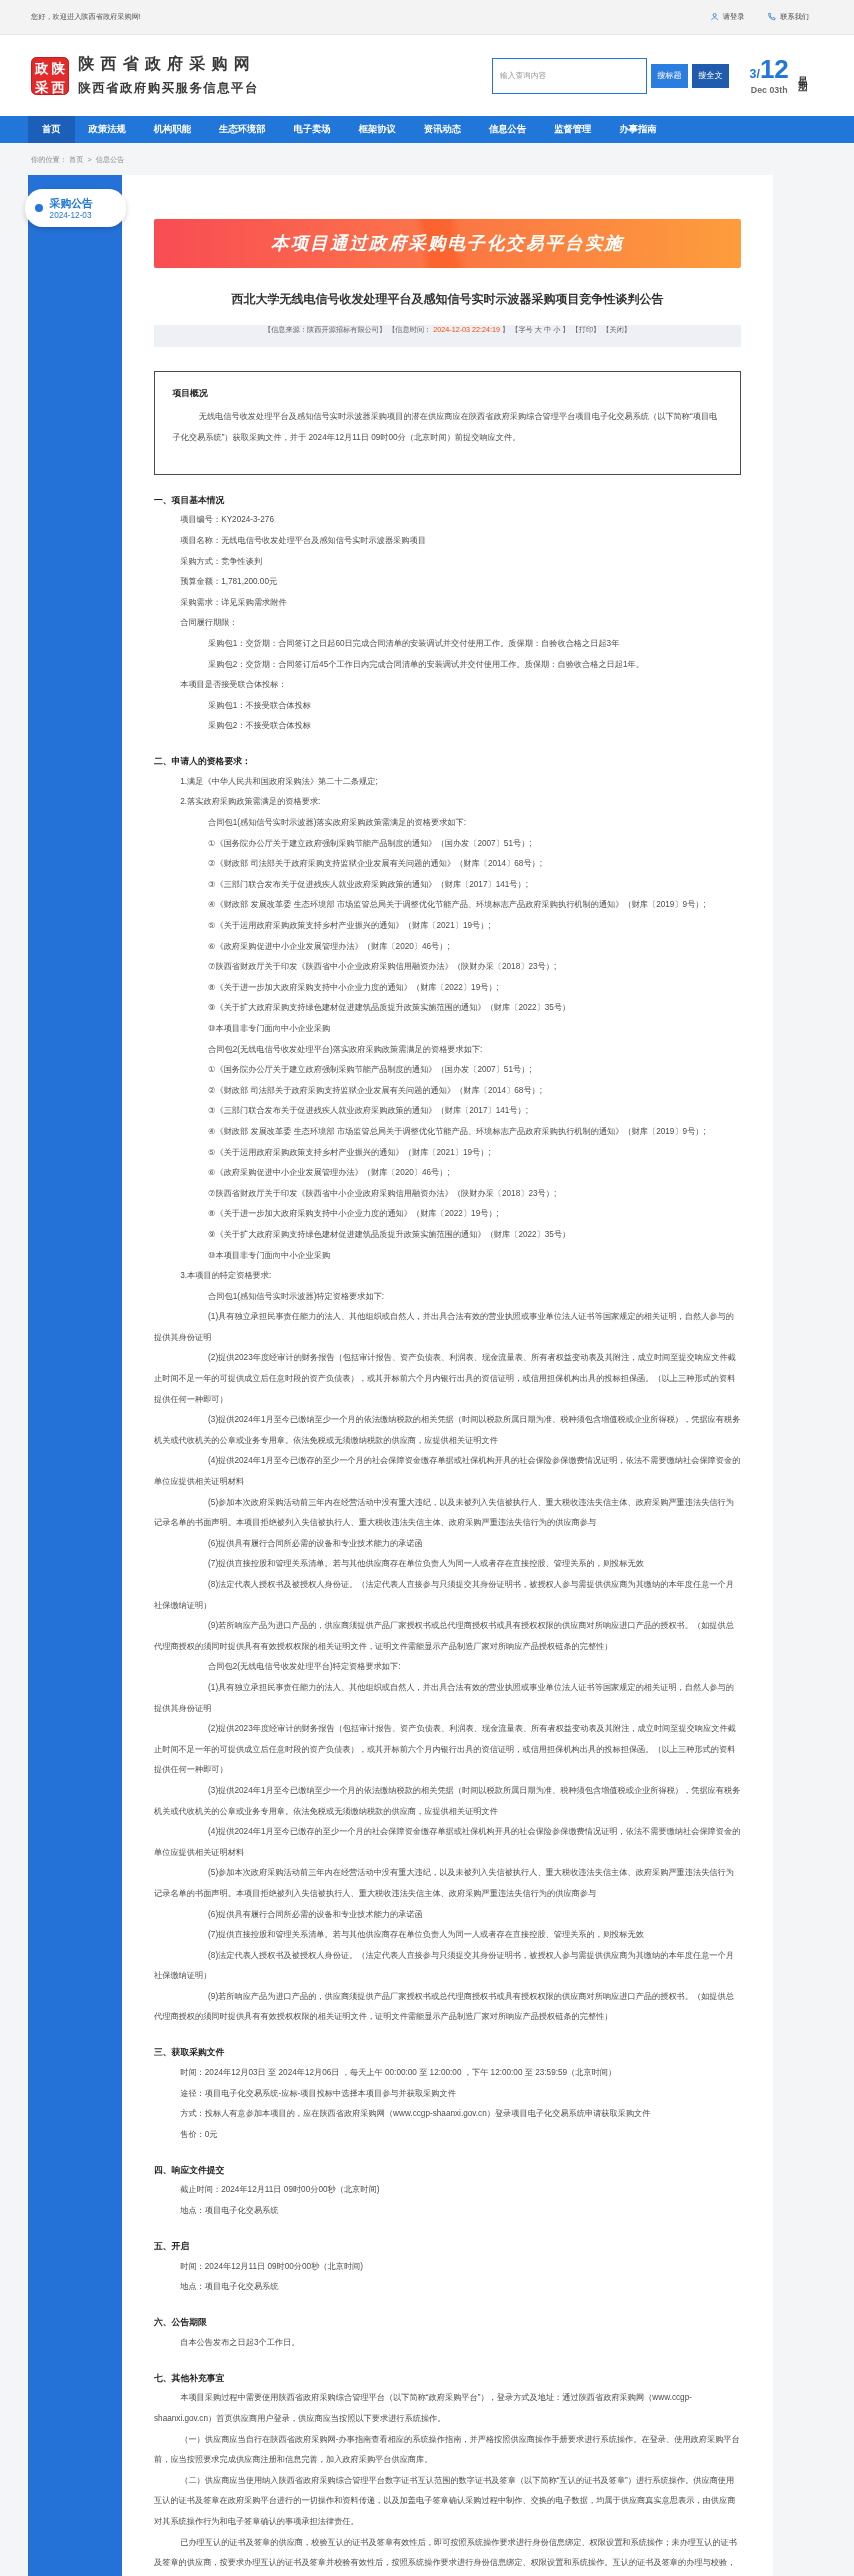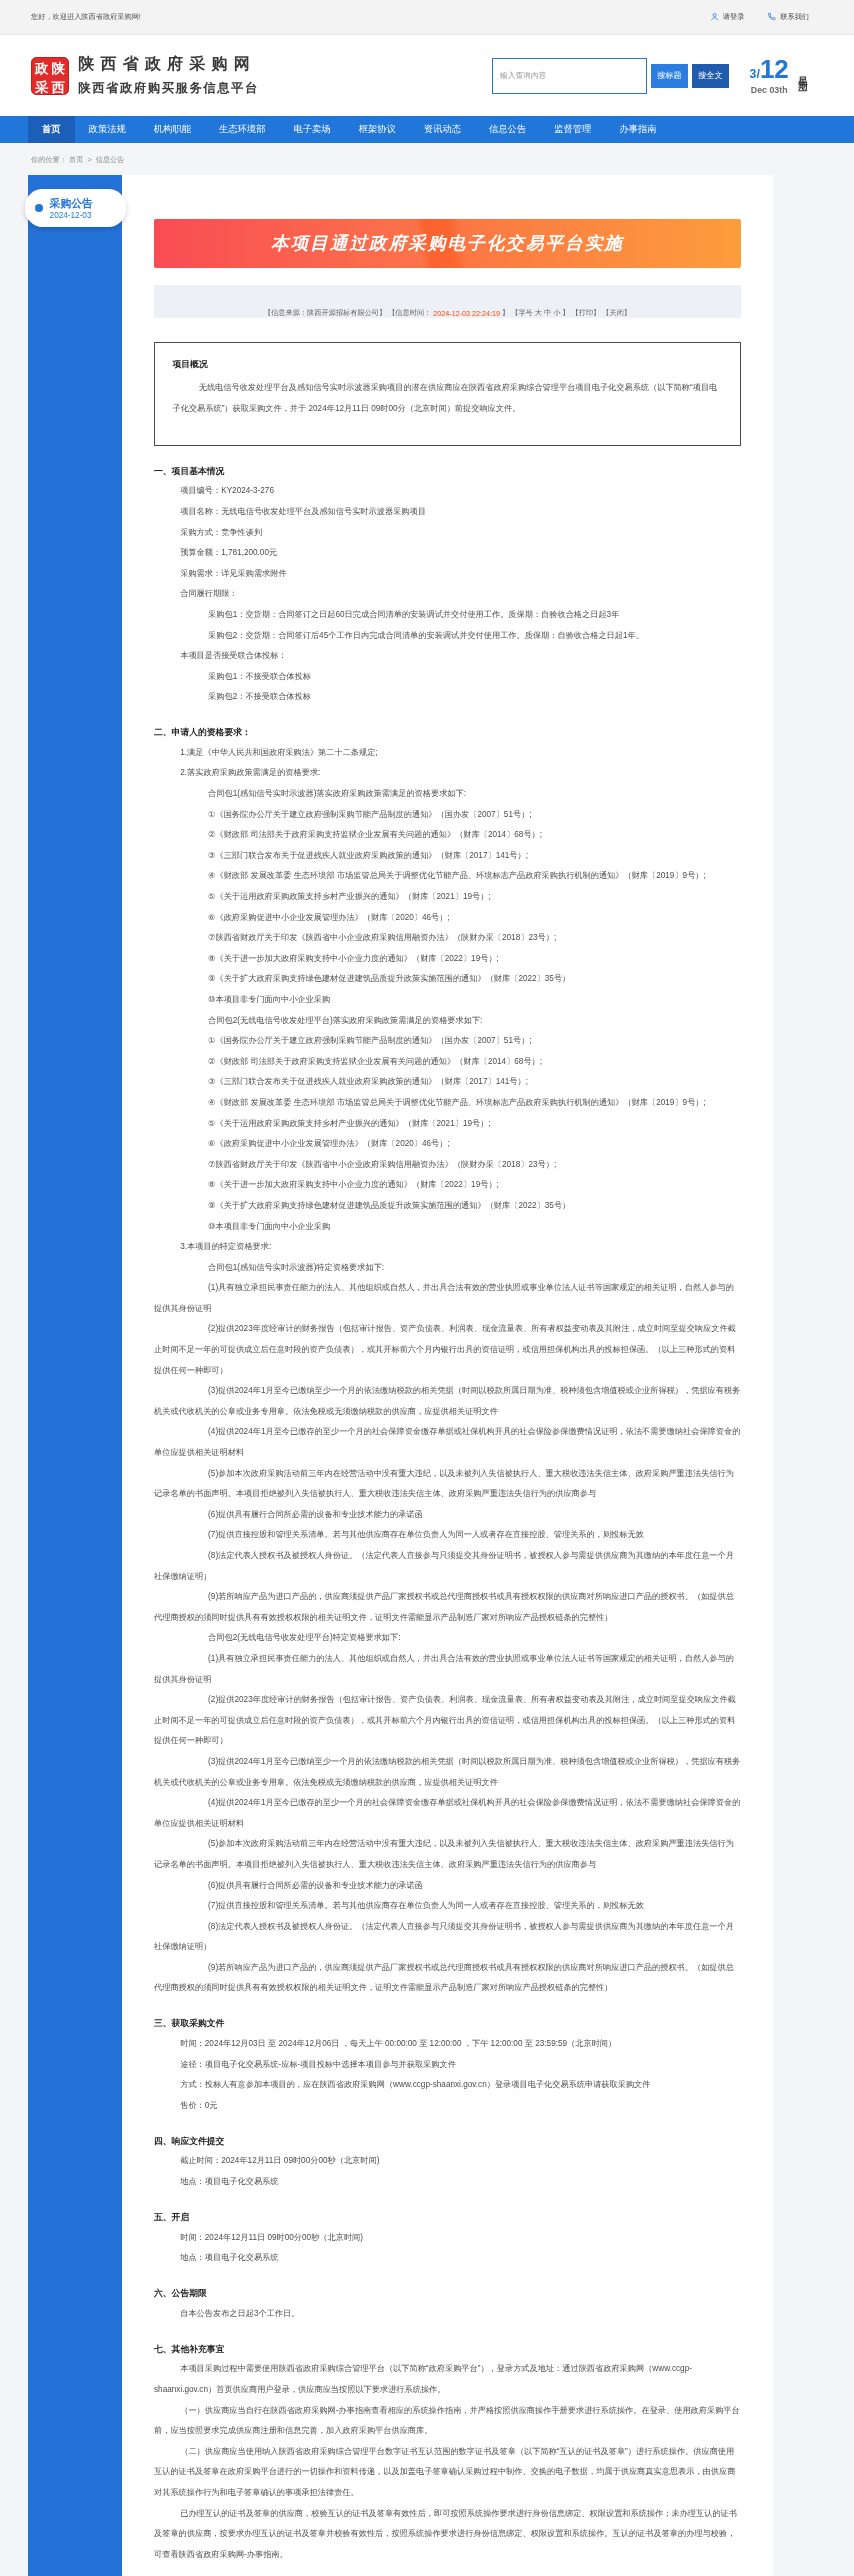--- a/index.html
+++ b/index.html
@@ -26,21 +26,21 @@
   .btn-full { width:37px; height:24px; margin-left:4px; background:#1f5cad; color:#fff; border:none; font-size:8.2px; cursor:pointer; }
   .date-block { display:flex; align-items:center; gap:7.2px; }
   .date-md { color:#2176d9; font-weight:bold; line-height:1; }
   .date-md .m { font-size:12.4px; }
   .date-md .d { font-size:26px; }
   .date-en { font-size:8.8px; color:#6b6b6b; font-weight:bold; margin-top:3.1px; text-align:center; }
   .weekday { writing-mode:vertical-rl; font-size:9.3px; color:#333; font-weight:bold; letter-spacing:4.1px; }
 
   
   .nav { background:#2176d9; height:27px; display:flex; align-items:stretch; padding-left:28px; }
-  .nav-item { display:flex; align-items:center; padding:0 14px; color:#ffffff; font-size:9.3px; text-decoration:none; cursor:pointer; }
+  .nav-item { display:flex; align-items:center; padding:0 14px; color:#ffffff; font-size:9.3px; text-decoration:none; cursor:pointer;font-weight:bold; }
   .nav-item.active { background:#1b5fb8; font-weight:bold; }
 
   
   .crumb { padding:12.4px 0 9.3px 31px; font-size:7.2px; color:#8b8b8b; }
   .crumb a { color:#8b8b8b; text-decoration:none; cursor:pointer; }
   .crumb .sep { margin:0 2.1px; }
 
   
   .wrap { display:flex; margin:0 82px 0 28px; align-items:stretch; }
   .sidebar { width:94px; background:#2472d8; position:relative; flex-shrink:0; }
@@ -53,21 +53,21 @@
 
   .banner { margin-top:44px; height:49px; border-radius:2.1px; background:linear-gradient(90deg,#f8333c 0%,#fb6a2e 55%,#fd9226 100%); display:flex; align-items:center; justify-content:center; position:relative; overflow:hidden; }
   .banner:before { content:""; position:absolute; inset:0; background:
       radial-gradient(circle at 12% 120%, rgba(255,255,255,.12) 0 38%, transparent 40%),
       radial-gradient(circle at 90% -30%, rgba(255,255,255,.10) 0 42%, transparent 44%);
   }
   .banner span { position:relative; color:#fff; font-size:17.5px; font-weight:bold; font-style:italic; letter-spacing:2.1px; }
 
   .art-title { text-align:center; font-size:12px; font-weight:bold; color:#333; margin-top:23px; }
 
-  .meta { margin-top:17.5px; background:#edf0f4; height:33px; display:flex; align-items:flex-end; justify-content:center; font-size:7.2px; color:#666; flex-wrap:wrap; }
+  .meta { margin-top:17.5px; background:#edf0f4; height:22px; display:flex; align-items:flex-start; justify-content:center; font-size:7.2px; color:#666; flex-wrap:wrap; }
   .meta span { margin:0 1px; }
   .meta .red { color:#ff4800; }
   .meta .mlink { cursor:pointer; }
 
   .overview { margin-top:24px; border:0.5px solid #4a4a4a; padding:11.3px 17.5px 26px 17.5px; }
   .overview h3 { font-size:8.8px; color:#1f1f1f; line-height:20.6px; }
   .overview p { font-size:8.2px; line-height:20.6px; color:#4d4d4d; text-indent:3.2em; margin-top:3.1px; }
 
   .paras { margin-top:5.2px; }
   .para { font-size:8.2px; line-height:20.6px; color:#4d4d4d; }
@@ -159,20 +159,21 @@
         <div class="pd">2024-12-03</div>
       </span>
     </div>
   </div>
 
   <div class="card">
     <div class="banner">
       <span>本项目通过政府采购电子化交易平台实施</span>
     </div>
 
+    <h1 class="art-title">西北大学无线电信号收发处理平台及感知信号实时示波器采购项目竞争性谈判公告</h1>
 
     <div class="meta">
         <span>【信息来源：陕西开源招标有限公司】</span>
         <span>【信息时间：</span>
         <span class="red">2024-12-03 22:24:19</span>
         <span> 】</span>
         <span>【字号</span>
         <span class="mlink">大</span>
         <span class="mlink">中</span>
         <span class="mlink">小</span>

